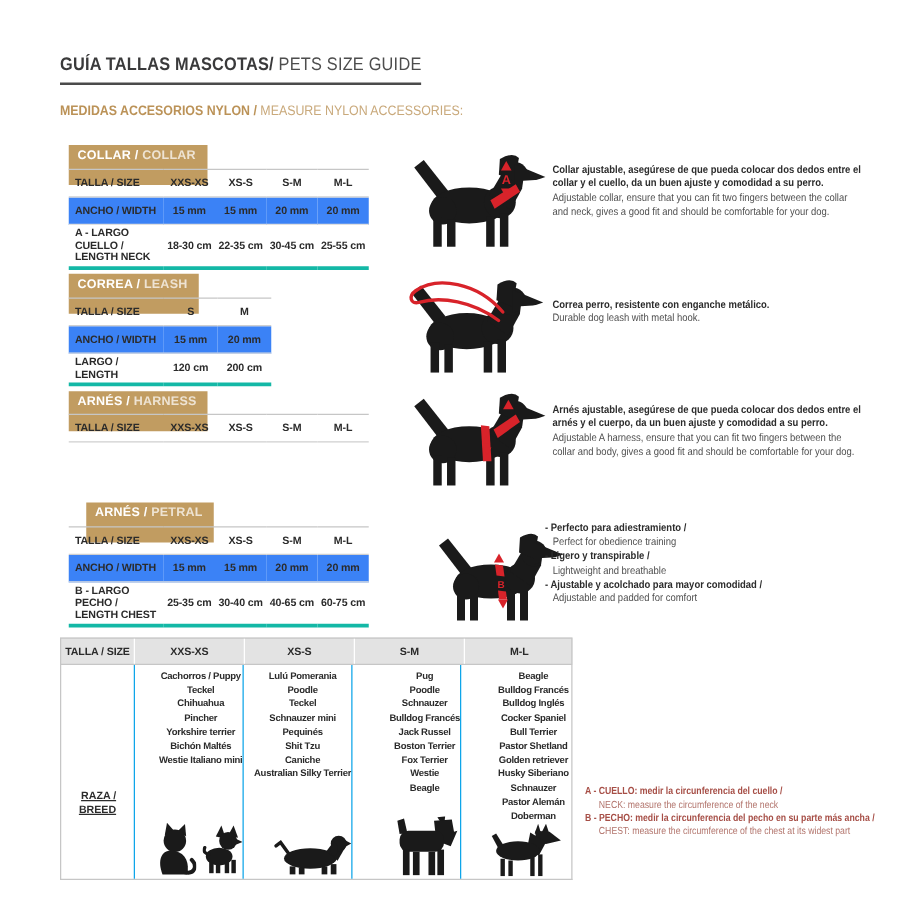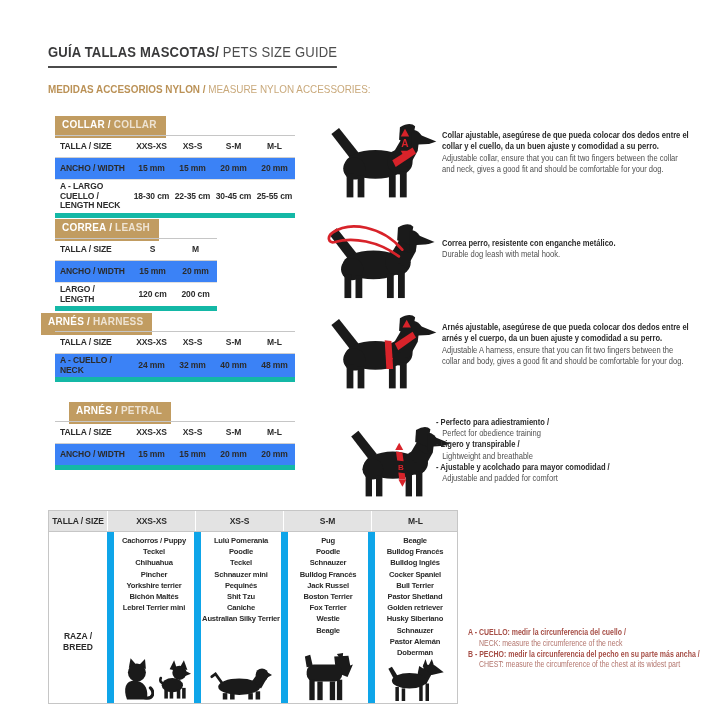--- a/index.html
+++ b/index.html
@@ -10,54 +10,54 @@
 
   
   .title{left:48px;top:44px;font-size:14.5px;font-weight:700;color:#3a3a3b;letter-spacing:.2px;
          border-bottom:2px solid #4b4b4b;padding-bottom:6px;}
   .title .light{font-weight:400;color:#4d4d4d;}
   .subtitle{left:48px;top:83px;font-size:11px;font-weight:700;color:#bb9257;}
   .subtitle .light{font-weight:400;color:#c9a97b;}
 
   
   .badge{background:#c19c61;color:#fff;font-size:10px;font-weight:700;
-         padding:3px 9px 8px 7px;display:inline-block;letter-spacing:.2px;white-space:nowrap;}
+         padding:3px 9px 18px 7px;display:inline-block;letter-spacing:.2px;white-space:nowrap;}
   .badge .light{color:rgba(255,255,255,.72);}
 
   
   .sizetbl{border-collapse:collapse;table-layout:fixed;font-size:8.5px;letter-spacing:-0.1px;}
   .sizetbl th,.sizetbl td{padding:2px 2px;height:17px;text-align:center;font-weight:700;line-height:1.12;}
   .sizetbl .lbl{text-align:left;padding-left:5px;}
   .sizetbl thead tr{border-top:1px solid #c6c6c6;border-bottom:1px solid #cfcfcf;}
   .sizetbl tbody tr{border-bottom:1px solid #e0e0e0;}
-  .sizetbl tbody tr:last-child{border-bottom:5px solid #14b8a6;}
+  .sizetbl tbody tr:last-child{border-bottom:3px solid #14b8a6;}
   .row-gray{background:#3b82f6;}
 
   
   .desc{font-size:8.6px;line-height:11.3px;width:284px;transform:scaleX(.88);transform-origin:0 0;}
   .desc .es{font-weight:700;color:#2b2b2b;}
   .desc .en{font-weight:400;color:#4f4f4f;}
   .bullets{font-size:8.6px;line-height:11.2px;width:300px;transform:scaleX(.88);transform-origin:0 0;}
   .bullets .es{font-weight:700;color:#2b2b2b;}
   .bullets .en{font-weight:400;color:#4f4f4f;padding-left:7px;}
 
   
   .breed{left:48px;top:510px;width:410px;}
   .breed-head{display:flex;background:#e3e3e3;border:1px solid #c6c6c6;box-sizing:border-box;}
   .breed-head .cell{height:20px;display:flex;align-items:center;justify-content:center;
                     font-weight:700;font-size:8.5px;letter-spacing:-0.1px;}
   .breed-head .cell + .cell{border-left:1px solid #ffffff;}
   .bc-label{width:58px;flex:0 0 auto;}
   .bc{width:87px;flex:0 0 auto;}
   .breed-body{display:flex;border:1px solid #c6c6c6;border-top:none;height:172px;box-sizing:border-box;}
   .breed-col{display:flex;flex-direction:column;align-items:center;padding-top:3px;box-sizing:border-box;}
-  .breed-col + .breed-col{border-left:7px solid #0ea5e9;}
+  .breed-col + .breed-col{border-left:1px solid #0ea5e9;align-items:flex-end;}
   .breed-list{font-size:7.6px;font-weight:700;letter-spacing:-0.2px;line-height:11.2px;text-align:center;}
   .breed-animals{margin-top:auto;display:flex;align-items:flex-end;gap:5px;padding-bottom:2px;}
-  .raza{margin-top:auto;margin-bottom:50px;font-weight:700;font-size:8.5px;line-height:11px;text-align:center;}
+  .raza{margin-top:auto;margin-bottom:50px;font-weight:700;font-size:8.5px;line-height:11px;text-align:right;text-decoration:underline;}
 
   
   .notes{left:468px;top:628px;width:288px;font-size:8.2px;line-height:10.8px;color:#a9574f;
          transform:scaleX(.85);transform-origin:0 0;}
   .notes .bold{font-weight:700;color:#a64e46;}
   .notes .norm{font-weight:400;color:#b2746c;padding-left:13px;}
 
   svg{display:block;}
   .red{fill:#d8232a;}
   .marker{fill:#d8232a;font-family:"Liberation Sans",sans-serif;font-weight:bold;}
@@ -174,48 +174,41 @@
   </table>
   <svg class="abs" style="left:324px;top:219px;" width="114" height="85" viewBox="0 0 130 100">
     <use href="#dog-sil"></use>
     <path d="M90,36 C66,8 28,2 8,16 C1,21 3,29 11,27 C32,21 62,26 86,44" fill="none" stroke="#d8232a" stroke-width="3.2" stroke-linecap="round"></path>
   </svg>
   <div class="abs desc" style="left:442px;top:238px;">
     <div class="es">Correa perro, resistente con enganche metálico.</div>
     <div class="en">Durable dog leash with metal hook.</div>
   </div>
 
-  <div class="abs" style="left:41px;top:311px;">
+  <div class="abs" style="left:55px;top:311px;">
     <span class="badge"><span>ARNÉS / </span><span class="light">HARNESS</span></span>
   </div>
   <table class="abs sizetbl" style="left:55px;top:331px;width:240px;">
     <colgroup>
         <col style="width:76px">
         <col style="width:41px">
         <col style="width:41px">
         <col style="width:41px">
         <col style="width:41px">
       </colgroup>
     <thead>
         <tr>
       <th class="lbl">TALLA / SIZE</th>
       <th>XXS-XS</th>
       <th>XS-S</th>
       <th>S-M</th>
       <th>M-L</th>
     </tr>
       </thead>
     <tbody>
-      <tr class="row-gray">
-        <td class="lbl">A - CUELLO / NECK</td>
-        <td>24 mm</td>
-        <td>32 mm</td>
-        <td>40 mm</td>
-        <td>48 mm</td>
-      </tr>
     </tbody>
   </table>
   <svg class="abs" style="left:328px;top:306px;" width="110" height="92" viewBox="0 0 130 100">
     <use href="#dog-sil"></use>
     <path class="red" d="M93,12 l-5,9 h10 z"></path>
     <path class="red" d="M79,40 L100,26 L104,33 L83,48 Z"></path>
     <path class="red" d="M67,36 L75,37 L77,70 L69,70 Z"></path>
     <path class="red" d="M72,46 l-4,7 h8 z"></path>
     <path class="red" d="M73,64 l-4,-7 h8 z"></path>
   </svg>
@@ -244,20 +237,27 @@
       <th>M-L</th>
     </tr>
       </thead>
     <tbody>
       <tr class="row-gray">
         <td class="lbl">ANCHO / WIDTH</td>
         <td>15 mm</td>
         <td>15 mm</td>
         <td>20 mm</td>
         <td>20 mm</td>
+      </tr>
+      <tr>
+        <td class="lbl">B - LARGO PECHO / LENGTH CHEST</td>
+        <td>25-35 cm</td>
+        <td>30-40 cm</td>
+        <td>40-65 cm</td>
+        <td>60-75 cm</td>
       </tr>
     </tbody>
   </table>
   <svg class="abs" style="left:348px;top:417px;" width="104" height="90" viewBox="0 0 130 100">
     <use href="#dog-sil"></use>
     <path class="red" d="M64,26 l-5,9 h10 z"></path>
     <path class="red" d="M60,37 L68,38 L69.5,49 L61.5,48 Z"></path>
     <text class="marker" x="66" y="60" text-anchor="middle" font-size="10">B</text>
     <path class="red" d="M63,63 L71,64 L72,72 L64,72 Z"></path>
     <path class="red" d="M68,81 l-5,-9 h10 z"></path>
@@ -287,21 +287,21 @@
         </div>
       </div>
       <div class="breed-col bc">
         <div class="breed-list">
             <div>Cachorros / Puppy</div>
             <div>Teckel</div>
             <div>Chihuahua</div>
             <div>Pincher</div>
             <div>Yorkshire terrier</div>
             <div>Bichón Maltés</div>
-            <div>Lebrel Terrier mini</div>
+            <div>Westie Italiano mini</div>
           </div>
         <div class="breed-animals">
           <svg width="36" height="46" viewBox="0 0 40 50">
             <g fill="#1a1a1a">
               <path d="M12,14 L14,3 L21,11 Z"></path>
                 <path d="M23,11 L30,4 L31,15 Z"></path>
               <circle cx="21" cy="19" r="10"></circle>
               <path d="M10,49 C5,36 9,26 21,28 C31,30 34,39 32,49 Z"></path>
             </g>
             <path d="M30,47 C39,49 41,41 36,36" fill="none" stroke="#1a1a1a" stroke-width="3.5" stroke-linecap="round"></path>

